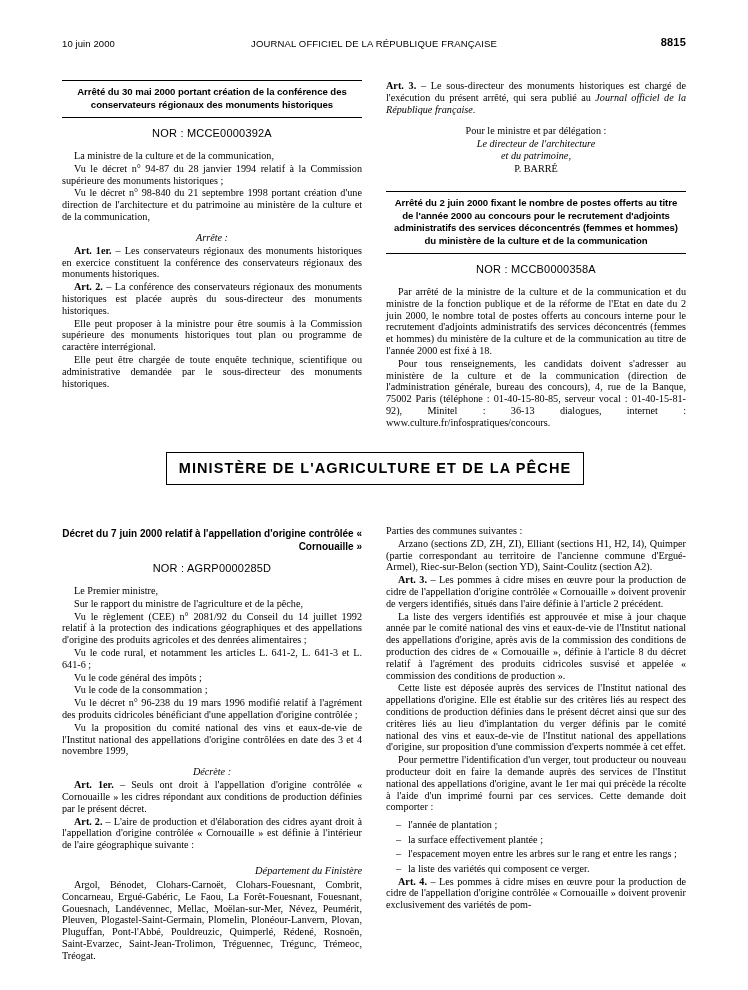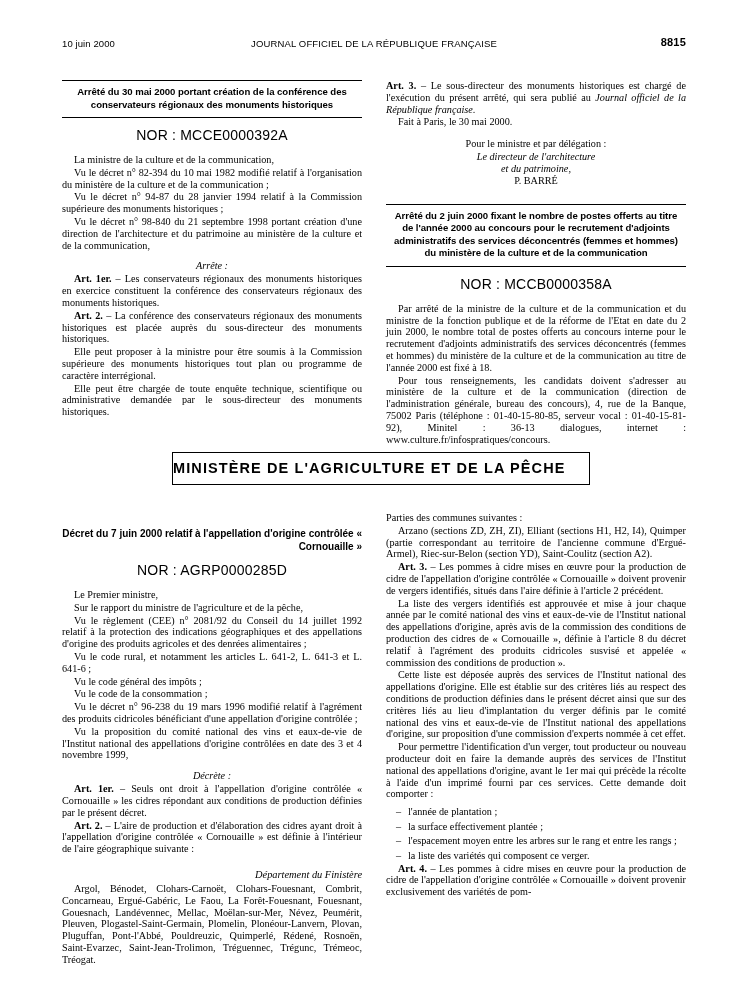--- a/index.html
+++ b/index.html
@@ -67,40 +67,40 @@
   }
   .col-left { left: 62px; }
   .col-right { left: 386px; }
 
   
   .col2 {
     position: absolute;
     width: 300px;
   }
   .col2-left { left: 62px; top: 527px; }
-  .col2-right { left: 386px; top: 512px; }
+  .col2-right { left: 386px; top: 525px; }
 
   
   .arrete-title {
     font-family: "Liberation Sans", sans-serif;
     font-weight: bold;
     font-size: 9.6px;
     line-height: 12.5px;
     text-align: center;
     margin: 0 0 0 0;
     letter-spacing: -0.05px;
   }
   .title-box {
     border-top: 1.2px solid #000;
     border-bottom: 1.2px solid #000;
     padding: 5px 2px 6px 2px;
   }
   .nor {
     font-family: "Liberation Sans", sans-serif;
-    font-size: 14px;
+    font-size: 11px;
     text-align: center;
     margin: 9px 0 0 0;
     letter-spacing: 0.2px;
   }
   p.body {
     font-size: 10.2px;
     line-height: 11.8px;
     text-align: justify;
     margin: 1px 0 0 0;
     text-indent: 12px;
@@ -125,25 +125,26 @@
     font-size: 10.2px;
     line-height: 12.4px;
     margin-top: 10px;
   }
   .sig-block .role { font-style: italic; }
   .sig-block .name { font-variant: small-caps; }
 
   
   .ministry-banner {
     position: absolute;
-    left: 172px;
+    left: 166px;
     top: 452px;
     width: 418px;
     border: 1.6px solid #000;
     padding: 7px 0 8px 0;
+    text-align: center;
     box-sizing: border-box;
   }
   .ministry-banner .inner {
     font-family: "Liberation Sans", sans-serif;
     font-weight: bold;
     font-size: 14.5px;
     letter-spacing: 1.1px;
   }
 
   
@@ -190,33 +191,31 @@
     <div class="header-title">JOURNAL OFFICIEL DE LA RÉPUBLIQUE FRANÇAISE</div>
     <div class="header-page">8815</div>
   </div>
 
   <div class="col col-left">
     <div class="title-box">
       <div class="arrete-title">Arrêté du 30 mai 2000 portant création de la conférence des conservateurs régionaux des monuments historiques</div>
     </div>
     <div class="nor">NOR : MCCE0000392A</div>
     <p class="body first">La ministre de la culture et de la communication,</p>
-    <p class="body tight">Vu le décret n° 82-394 du 10 mai 1982 modifié relatif à l'organisation du ministère de la culture et de la communication ;</p>
     <p class="body tight">Vu le décret n° 94-87 du 28 janvier 1994 relatif à la Commission supérieure des monuments historiques ;</p>
     <p class="body tight">Vu le décret n° 98-840 du 21 septembre 1998 portant création d'une direction de l'architecture et du patrimoine au ministère de la culture et de la communication,</p>
     <p class="centered ital">Arrête :</p>
     <p class="body"><span class="artnum">Art. 1er.</span> – Les conservateurs régionaux des monuments historiques en exercice constituent la conférence des conservateurs régionaux des monuments historiques.</p>
     <p class="body"><span class="artnum">Art. 2.</span> – La conférence des conservateurs régionaux des monuments historiques est placée auprès du sous-directeur des monuments historiques.</p>
     <p class="body">Elle peut proposer à la ministre pour être soumis à la Commission supérieure des monuments historiques tout plan ou programme de caractère interrégional.</p>
     <p class="body">Elle peut être chargée de toute enquête technique, scientifique ou administrative demandée par le sous-directeur des monuments historiques.</p>
   </div>
 
   <div class="col col-right">
     <p class="body noindent" style="margin-top:0;"><span class="artnum">Art. 3.</span> – Le sous-directeur des monuments historiques est chargé de l'exécution du présent arrêté, qui sera publié au <span class="ital">Journal officiel de la République française</span>.</p>
-    <p class="body">Fait à Paris, le 30 mai 2000.</p>
     <div class="sig-block">
       <div>Pour le ministre et par délégation :</div>
       <div class="role">Le directeur de l'architecture</div>
       <div class="role">et du patrimoine,</div>
       <div class="name">P. BARRÉ</div>
     </div>
 
     <div class="title-box" style="margin-top:16px;">
       <div class="arrete-title">Arrêté du 2 juin 2000 fixant le nombre de postes offerts au titre de l'année 2000 au concours pour le recrutement d'adjoints administratifs des services déconcentrés (femmes et hommes) du ministère de la culture et de la communication</div>
     </div>

